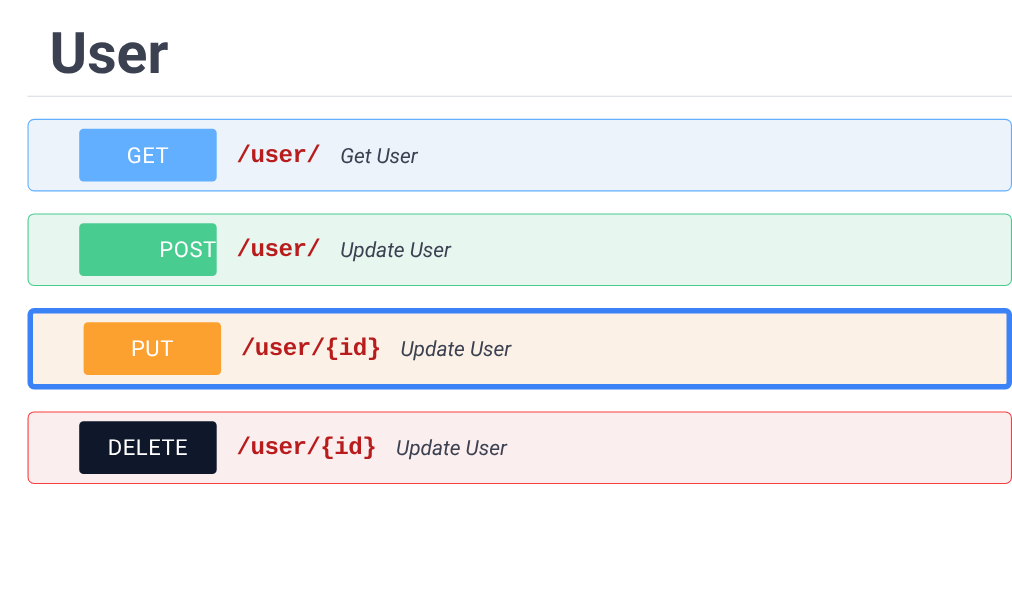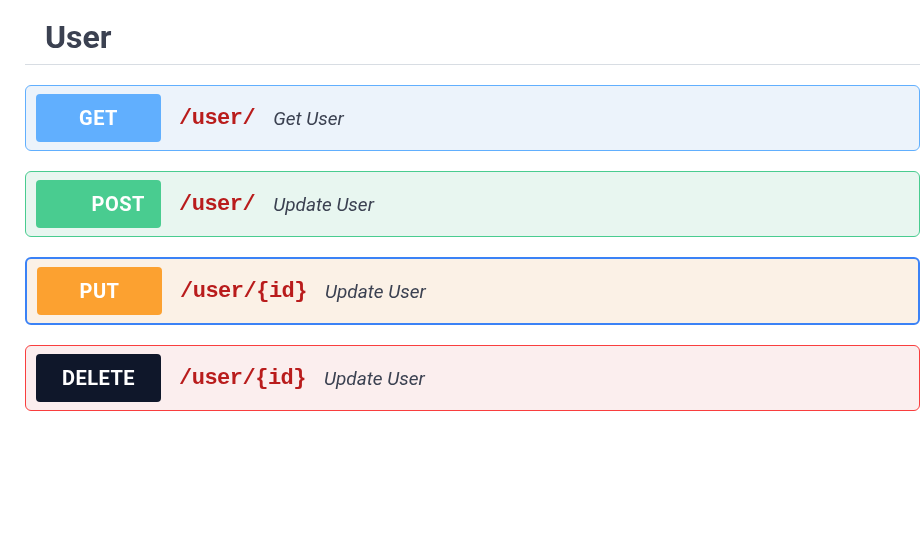--- a/index.html
+++ b/index.html
@@ -11,21 +11,21 @@
       font-family: -apple-system, BlinkMacSystemFont, "Segoe UI", Roboto, Helvetica, Arial, sans-serif;
       background: #ffffff;
       width: 920px;
       height: 555px;
       overflow: hidden;
     }
     .container {
       padding: 18px 0 0 25px;
     }
     .section-title {
-      font-size: 32px;
+      font-size: 52px;
       font-weight: 700;
       color: #3b4151;
       padding: 0 0 8px 20px;
       border-bottom: 1px solid #d8dde3;
       margin-bottom: 20px;
     }
     .opblock {
       border-radius: 6px;
       margin-bottom: 20px;
       display: flex;
@@ -36,36 +36,37 @@
     .opblock-get {
       background: #ecf3fb;
       border: 1px solid #61affe;
     }
     .opblock-post {
       background: #e8f6f0;
       border: 1px solid #49cc90;
     }
     .opblock-put {
       background: #fbf1e6;
-      border: 2px solid #3b82f6;
+      border: 5px solid #3b82f6;
     }
     .opblock-delete {
       background: #fbeeee;
       border: 1px solid #f93e3e;
     }
     .method-badge {
       min-width: 125px;
       text-align: center;
       color: #ffffff;
-      font-weight: 700;
+      font-weight: 400;
       font-size: 20px;
       letter-spacing: 0.5px;
-      padding: 12px 16px;
+      padding: 12px 0;
       border-radius: 4px;
       font-family: -apple-system, BlinkMacSystemFont, "Segoe UI", Roboto, sans-serif;
+      margin-left: 36px;
     }
     .method-get { background: #61affe; }
     .method-post { background: #49cc90; text-align: right; }
     .method-put { background: #fca130; }
     .method-delete { background: #0f172a; }
     .op-path {
       font-family: Liberation Mono, monospace;
       font-weight: 700;
       font-size: 22px;
       color: #b91c1c;

